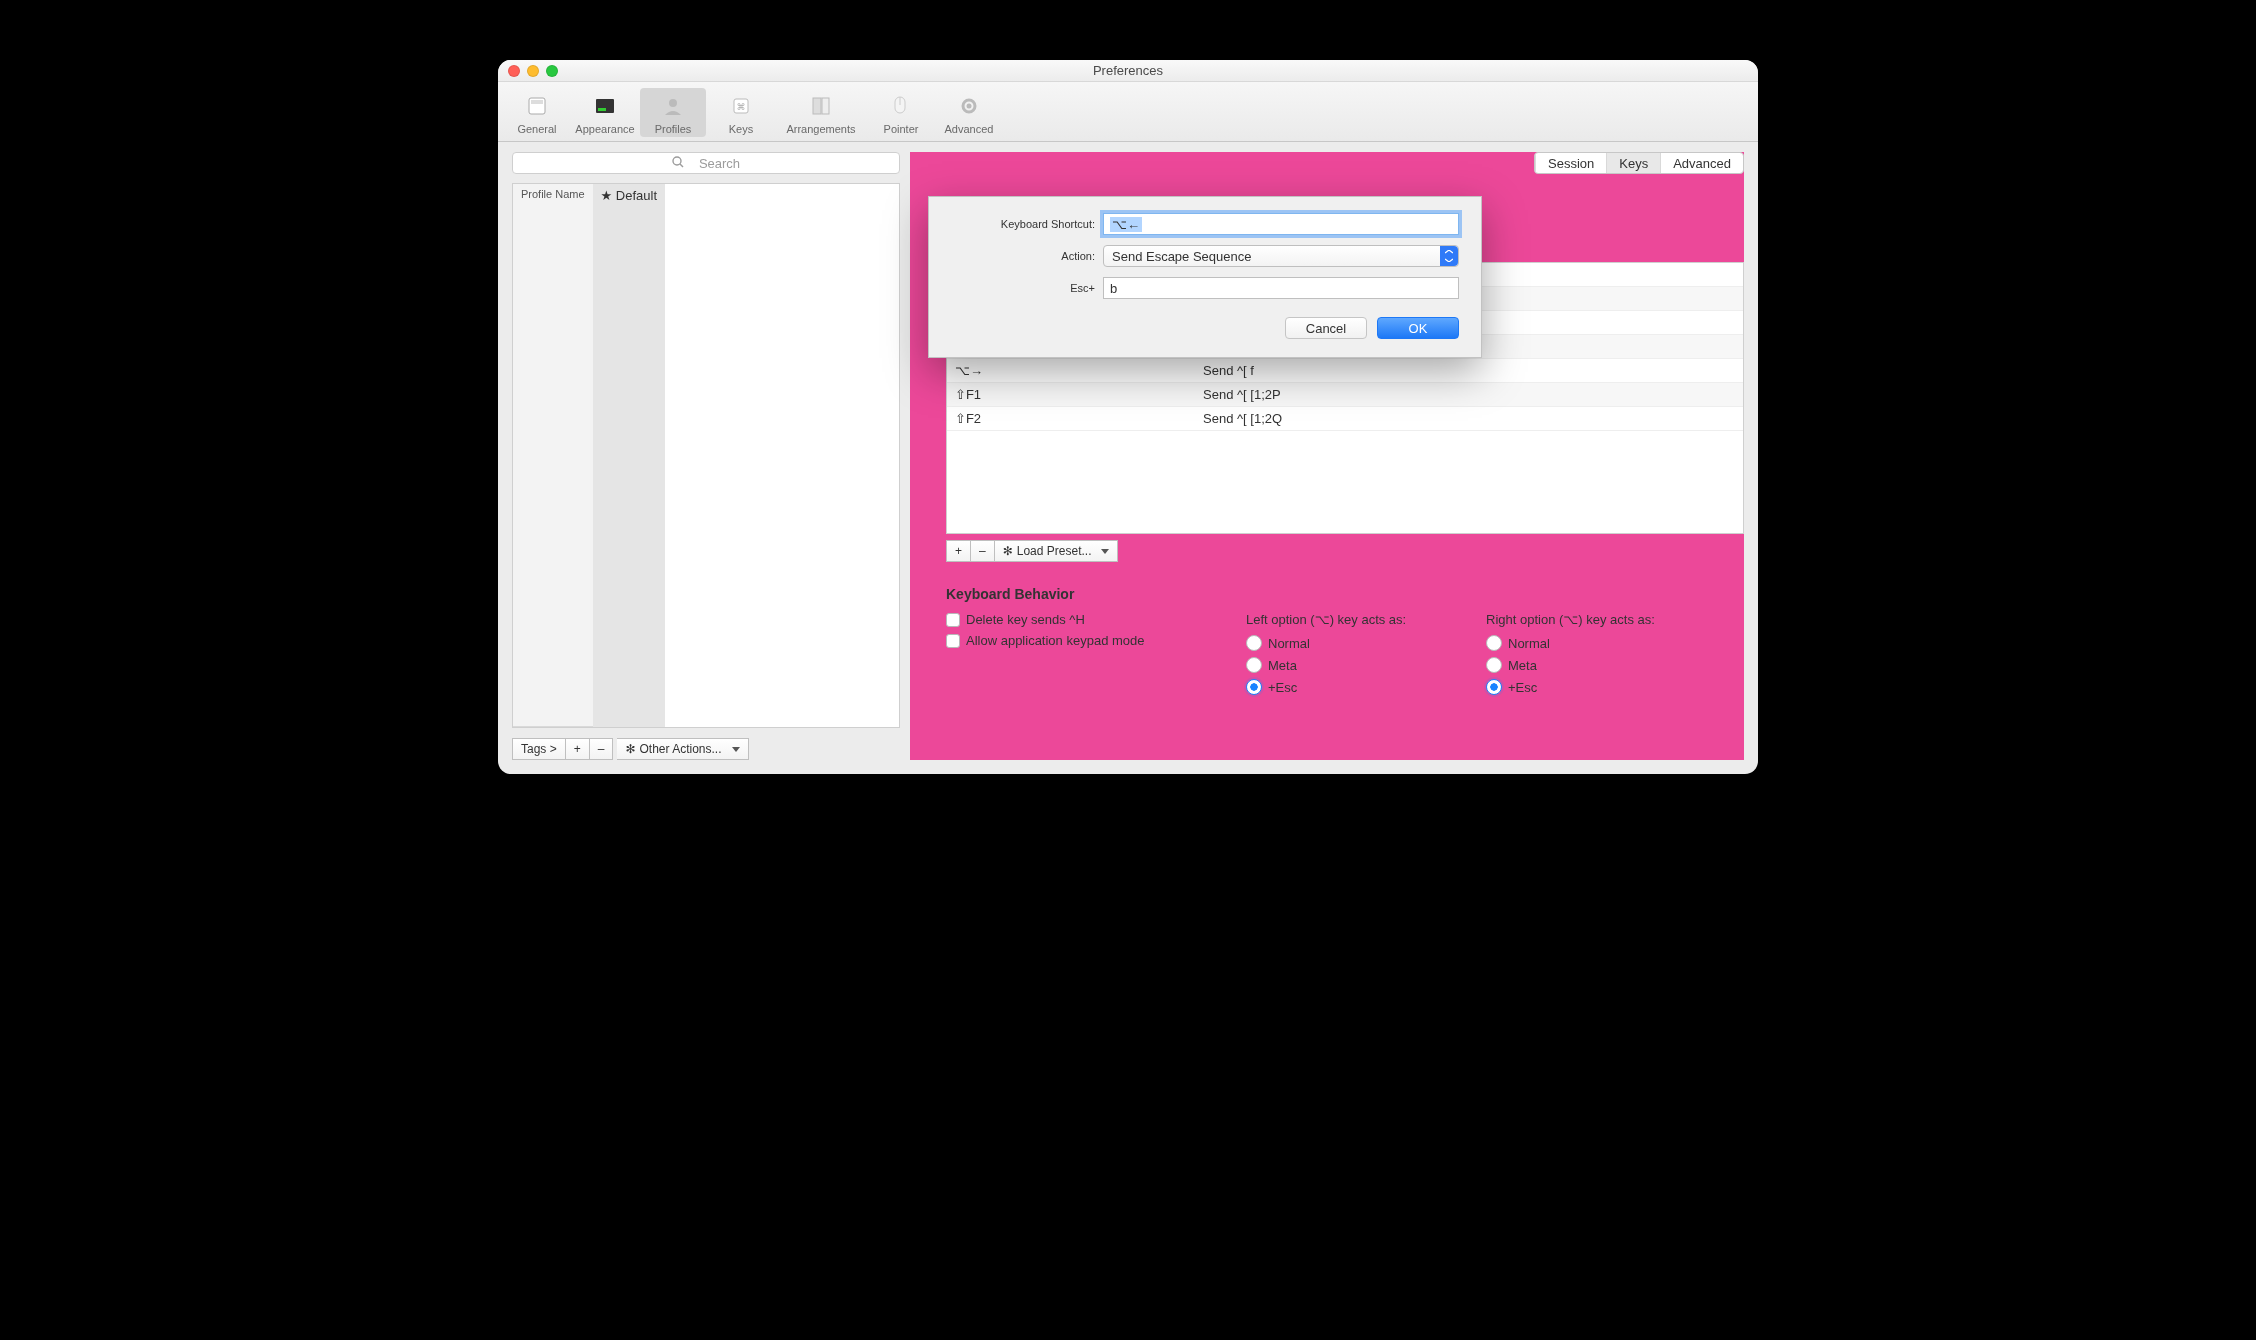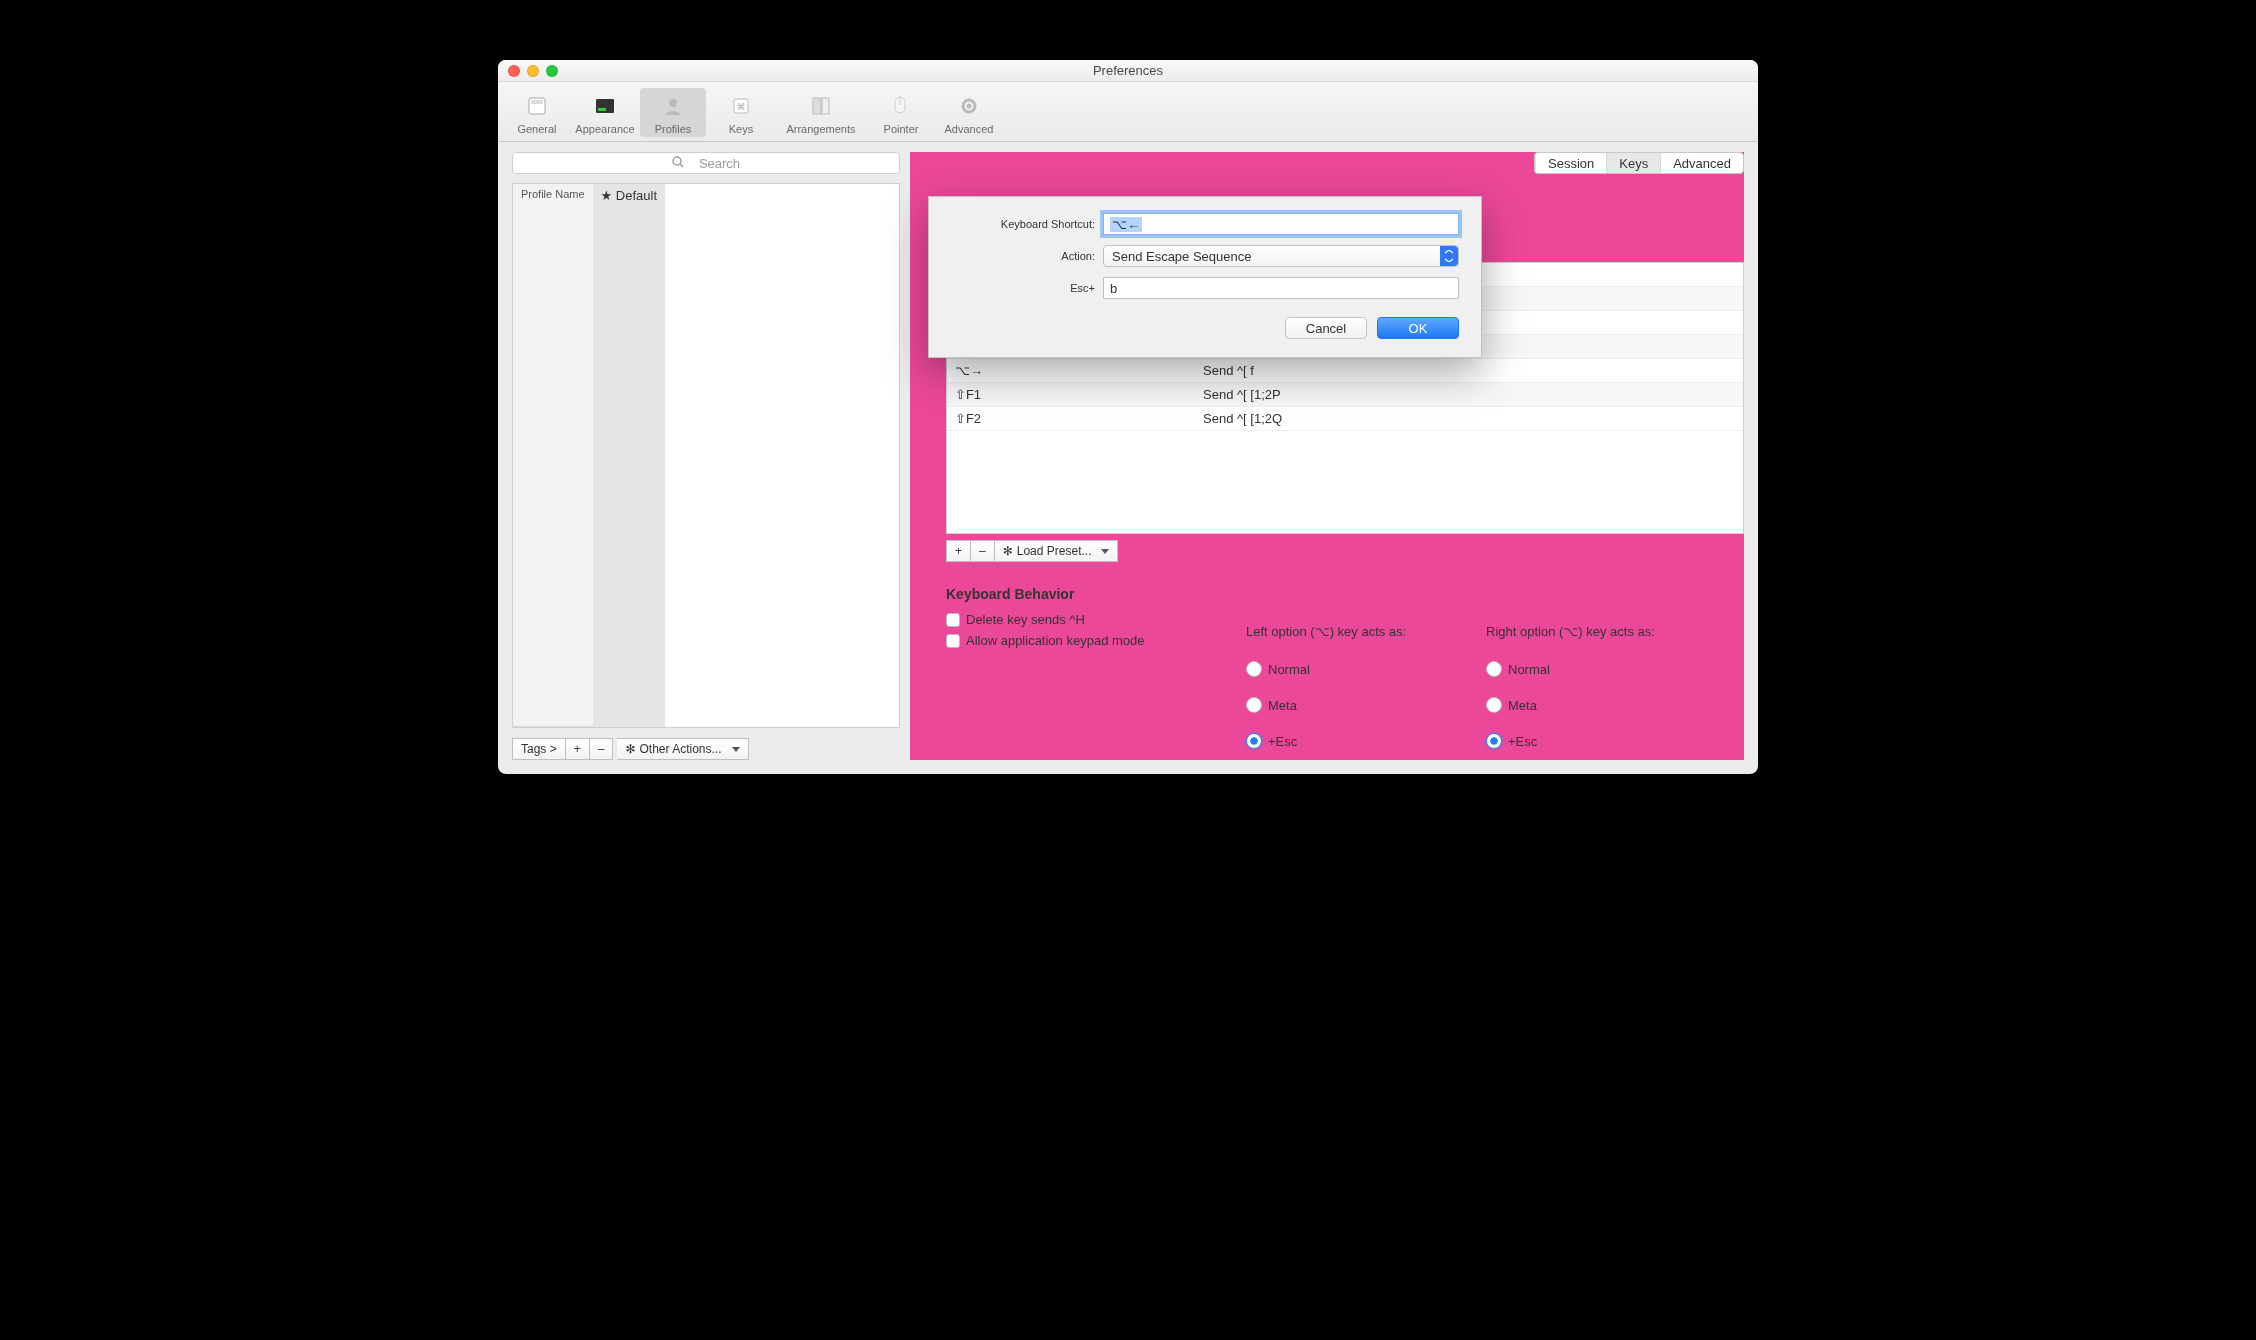--- a/index.html
+++ b/index.html
@@ -12,21 +12,21 @@
   height: 1340px;
   display: flex;
   align-items: flex-start;
   justify-content: center;
   padding-top: 60px;
 }
 .window {
   width: 1260px;
   height: 714px;
   background: #ececec;
-  border-radius: 8px;
+  border-radius: 13px;
   box-shadow: 0 20px 60px rgba(0,0,0,.5);
   display: flex;
   flex-direction: column;
   overflow: hidden;
   position: relative;
 }
 .titlebar {
   height: 22px;
   background: linear-gradient(#f9f9f9,#ececec);
   display: flex;
@@ -188,21 +188,21 @@
 .radio .dot {
   width: 16px; height: 16px; border-radius: 50%;
   border: 1px solid #b8b8b8; background: #fff;
   display: flex; align-items: center; justify-content: center;
 }
 .radio.sel .dot {
   border-color: #1a84ff;
   background: radial-gradient(circle, #1a84ff 35%, #fff 40%);
   box-shadow: 0 0 0 2px rgba(26,132,255,.15);
 }
-.rcol { display: flex; flex-direction: column; gap: 20px; margin-top: 12px; }
+.rcol { display: flex; flex-direction: column; gap: 6px; }
 .rlabel { font-size: 13px; margin-bottom: 2px; }
 
 
 .modal {
   position: absolute;
   left: 430px; top: 136px;
   width: 554px;
   background: #f0f0f0;
   border: 1px solid #c2c2c2;
   box-shadow: 0 14px 40px rgba(0,0,0,.35);

